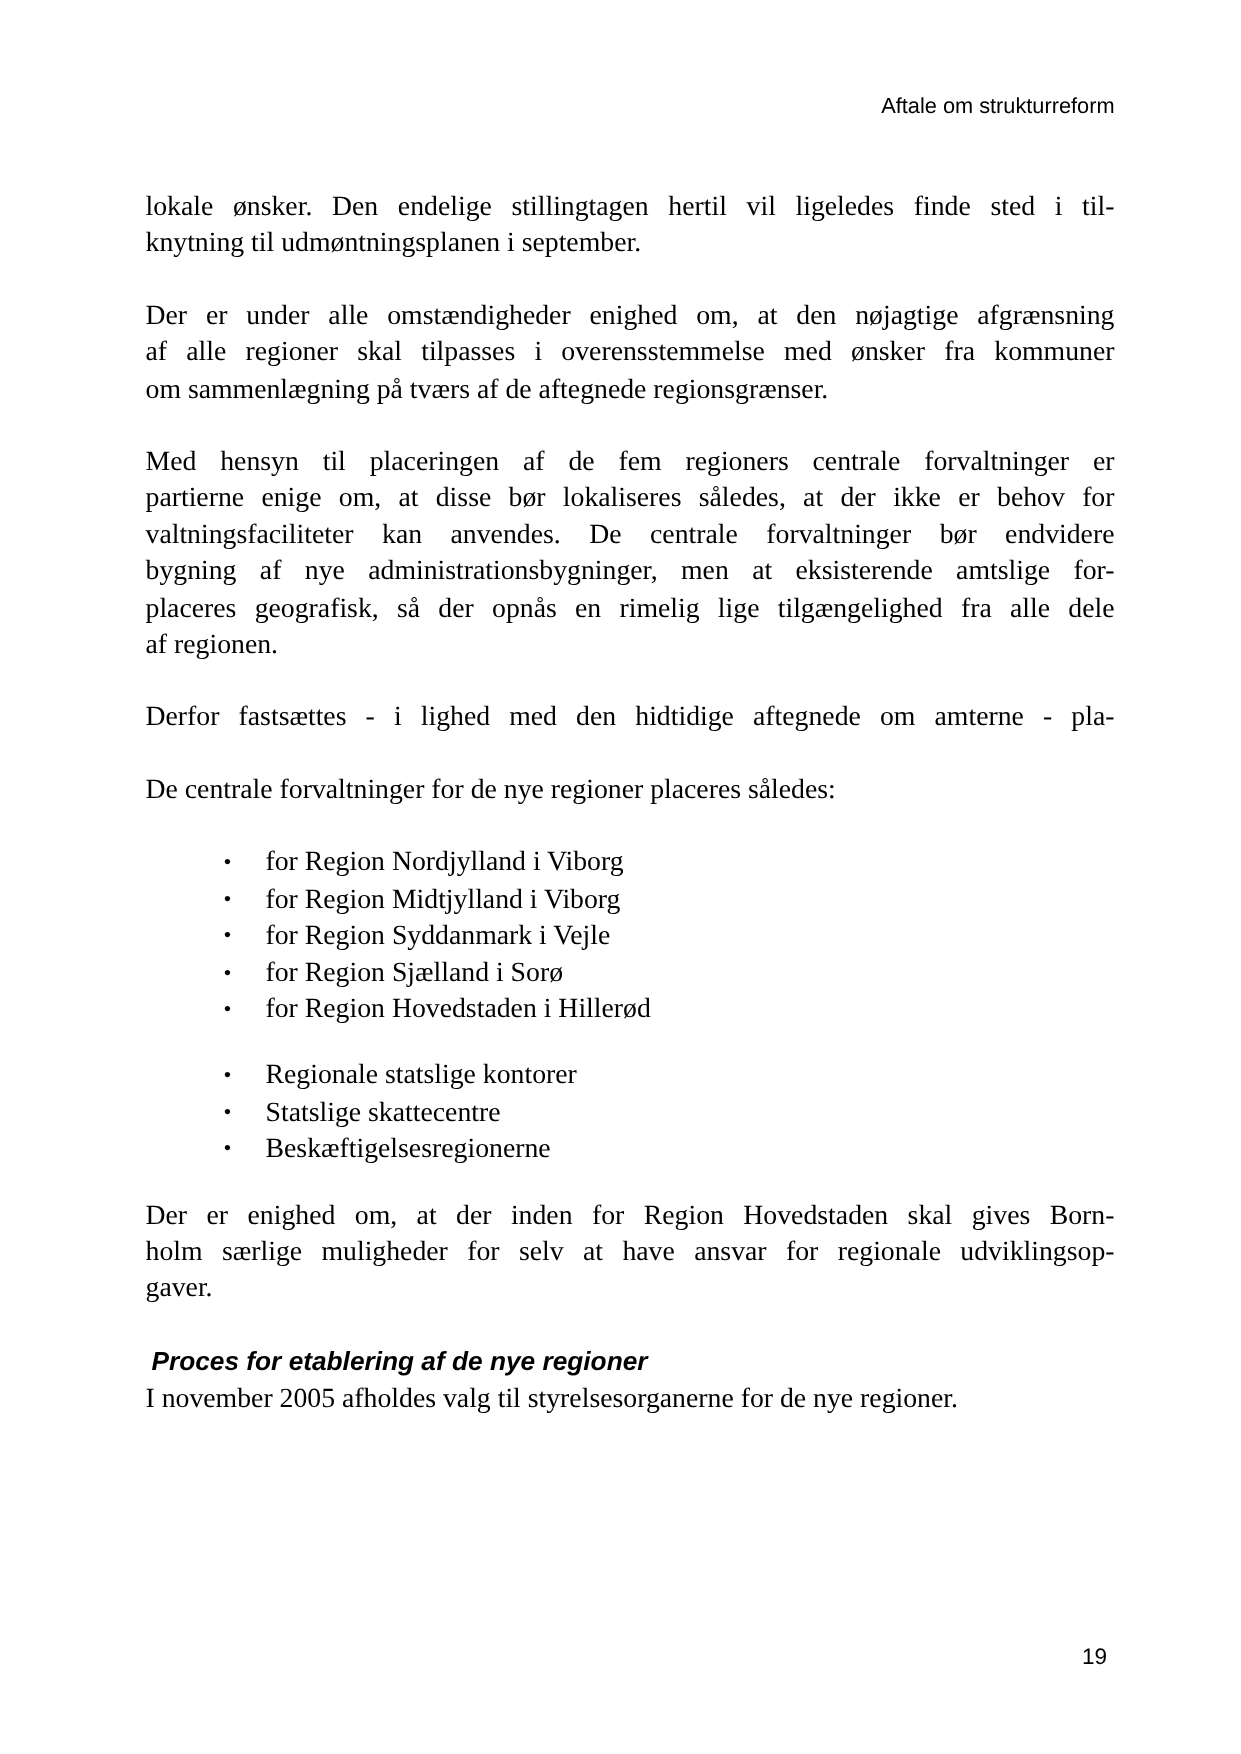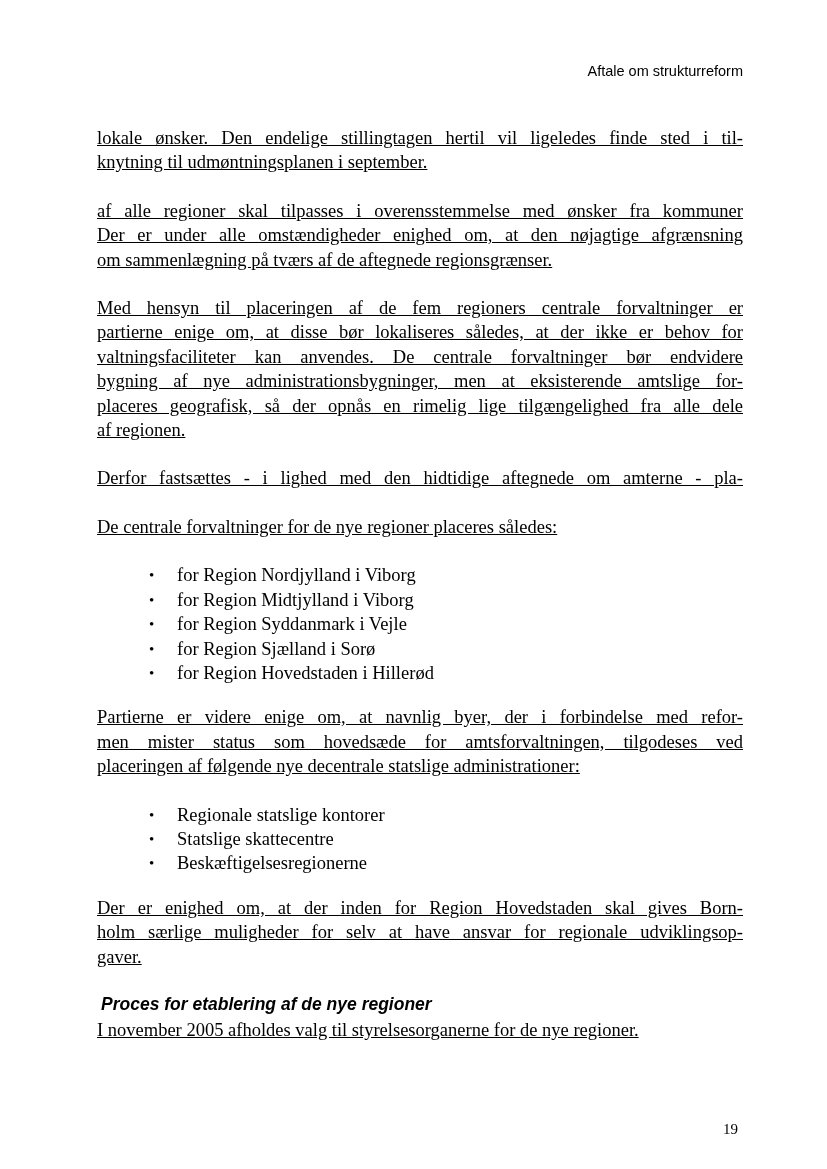--- a/index.html
+++ b/index.html
@@ -26,63 +26,63 @@
     position: absolute;
     top: 126px;
     left: 97px;
     width: 646px;
     font-family: "Liberation Serif", serif;
     font-size: 18.5px;
     line-height: 24.4px;
     color: #000000;
   }
   .para { margin: 0 0 24px 0; }
-  .jline { text-align: justify; text-align-last: justify; white-space: normal; text-decoration: underline; }
+  .jline { text-align: justify; text-align-last: justify; white-space: normal; }
   .jline.last { text-align-last: left; }
   .bullet-list { margin: 0 0 20px 0; }
   .bullet-row { position: relative; padding-left: 80px; line-height: 24.4px; }
   .bullet-icon {
     position: absolute;
     left: 52px;
     top: 0;
     font-size: 15px;
   }
   .heading {
     font-family: "Liberation Sans", sans-serif;
     font-weight: bold;
     font-style: italic;
     font-size: 17.5px;
     line-height: 22px;
     margin: 0 0 3px 4px;
   }
   .pagenum {
     position: absolute;
-    top: 1120px;
+    top: 1096px;
     right: 89px;
-    font-family: Liberation Serif, serif;
+    font-family: Liberation Sans, sans-serif;
     font-size: 15px;
     line-height: 18px;
     color: #000000;
   }
 </style>
 </head>
 <body>
 
 <div class="page">
   <div class="header">
     <span>Aftale om strukturreform</span>
   </div>
   <div class="content" id="content">
       <div class="para">
         <div class="jline">lokale ønsker. Den endelige stillingtagen hertil vil ligeledes finde sted i til-</div>
         <div class="jline last">knytning til udmøntningsplanen i september.</div>
       </div>
       <div class="para">
+        <div class="jline">Der er under alle omstændigheder enighed om, at den nøjagtige afgrænsning</div>
         <div class="jline">af alle regioner skal tilpasses i overensstemmelse med ønsker fra kommuner</div>
-        <div class="jline">Der er under alle omstændigheder enighed om, at den nøjagtige afgrænsning</div>
         <div class="jline last">om sammenlægning på tværs af de aftegnede regionsgrænser.</div>
       </div>
       <div class="para">
         <div class="jline">Med hensyn til placeringen af de fem regioners centrale forvaltninger er</div>
         <div class="jline">partierne enige om, at disse bør lokaliseres således, at der ikke er behov for</div>
         <div class="jline">valtningsfaciliteter kan anvendes. De centrale forvaltninger bør endvidere</div>
         <div class="jline">bygning af nye administrationsbygninger, men at eksisterende amtslige for-</div>
         <div class="jline">placeres geografisk, så der opnås en rimelig lige tilgængelighed fra alle dele</div>
         <div class="jline last">af regionen.</div>
       </div>
@@ -92,25 +92,20 @@
       <div class="para">
         <div class="jline last">De centrale forvaltninger for de nye regioner placeres således:</div>
       </div>
       <div class="bullet-list">
         <div class="bullet-row"><span class="bullet-icon">•</span><span>for Region Nordjylland i Viborg</span></div>
         <div class="bullet-row"><span class="bullet-icon">•</span><span>for Region Midtjylland i Viborg</span></div>
         <div class="bullet-row"><span class="bullet-icon">•</span><span>for Region Syddanmark i Vejle</span></div>
         <div class="bullet-row"><span class="bullet-icon">•</span><span>for Region Sjælland i Sorø</span></div>
         <div class="bullet-row"><span class="bullet-icon">•</span><span>for Region Hovedstaden i Hillerød</span></div>
       </div>
-      <div class="para">
-        <div class="jline">Partierne er videre enige om, at navnlig byer, der i forbindelse med refor-</div>
-        <div class="jline">men mister status som hovedsæde for amtsforvaltningen, tilgodeses ved</div>
-        <div class="jline last">placeringen af følgende nye decentrale statslige administrationer:</div>
-      </div>
       <div class="bullet-list">
         <div class="bullet-row"><span class="bullet-icon">•</span><span>Regionale statslige kontorer</span></div>
         <div class="bullet-row"><span class="bullet-icon">•</span><span>Statslige skattecentre</span></div>
         <div class="bullet-row"><span class="bullet-icon">•</span><span>Beskæftigelsesregionerne</span></div>
       </div>
       <div class="para">
         <div class="jline">Der er enighed om, at der inden for Region Hovedstaden skal gives Born-</div>
         <div class="jline">holm særlige muligheder for selv at have ansvar for regionale udviklingsop-</div>
         <div class="jline last">gaver.</div>
       </div>

